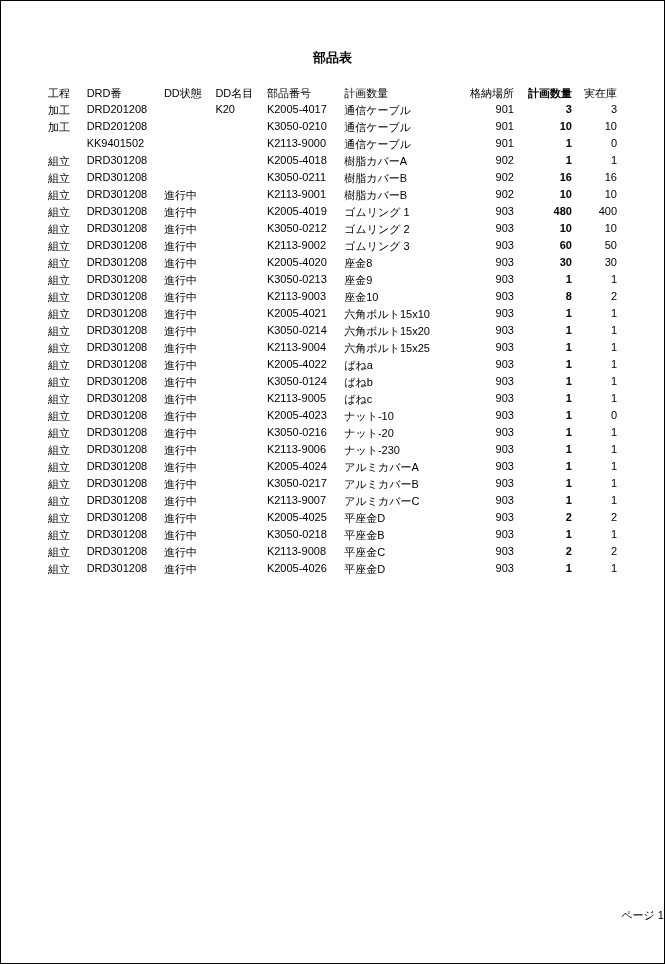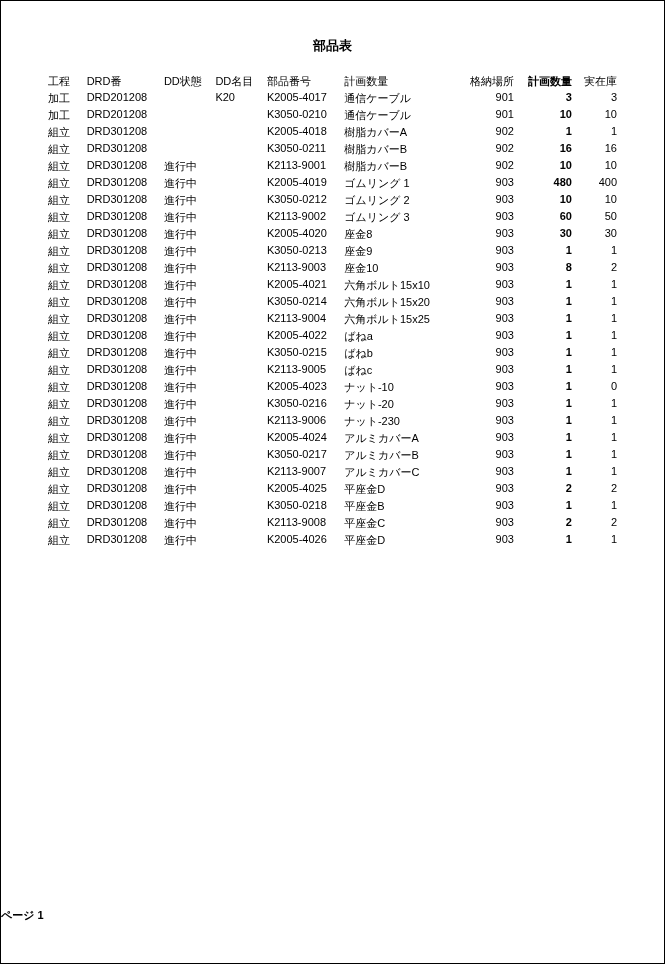--- a/index.html
+++ b/index.html
@@ -7,21 +7,21 @@
       background: #fff;
       font-family: "MS PGothic", "Hiragino Sans", sans-serif;
       font-size: 11px;
       color: #000;
     }
     .page {
       width: 665px;
       height: 964px;
       border: 1px solid #000;
       position: relative;
-      padding: 36px 45px 40px 45px;
+      padding: 48px 45px 40px 45px;
     }
     .title {
       text-align: center;
       font-size: 13px;
       font-weight: bold;
       margin-bottom: 18px;
     }
     table {
       border-collapse: collapse;
       width: 100%;
@@ -43,23 +43,22 @@
     .col-partno  { width: 72px; margin-top: 33px; }
     .col-partnm  { width: 108px; }
     .col-loc     { width: 54px; text-align: right; }
     .col-plan    { width: 54px; text-align: right; font-weight: bold; }
     .col-stock   { width: 42px; text-align: right; }
     td.num, th.num { text-align: right; }
     .footer {
       position: absolute;
       bottom: 40px;
       left: 0; right: 0;
-      text-align: left;
+      text-align: right;
       font-size: 11px;
-      font-weight: bold;
     }
   </style>
 </head>
 <body>
 
 <div class="page">
 
   <div class="title">部品表</div>
 
   <table>
@@ -93,20 +92,31 @@
           <td class="col-drd">DRD201208</td>
           <td class="col-status"></td>
           <td class="col-ddname"></td>
           <td class="col-partno">K3050-0210</td>
           <td class="col-partnm">通信ケーブル</td>
           <td class="col-loc num">901</td>
           <td class="col-plan num">10</td>
           <td class="col-stock num">10</td>
         </tr>
         <tr>
+          <td class="col-proc"></td>
+          <td class="col-drd">KK9401502</td>
+          <td class="col-status"></td>
+          <td class="col-ddname"></td>
+          <td class="col-partno">K2113-9000</td>
+          <td class="col-partnm">通信ケーブル</td>
+          <td class="col-loc num">901</td>
+          <td class="col-plan num">1</td>
+          <td class="col-stock num">0</td>
+        </tr>
+        <tr>
           <td class="col-proc">組立</td>
           <td class="col-drd">DRD301208</td>
           <td class="col-status"></td>
           <td class="col-ddname"></td>
           <td class="col-partno">K2005-4018</td>
           <td class="col-partnm">樹脂カバーA</td>
           <td class="col-loc num">902</td>
           <td class="col-plan num">1</td>
           <td class="col-stock num">1</td>
         </tr>
@@ -240,21 +250,21 @@
           <td class="col-partnm">ばねa</td>
           <td class="col-loc num">903</td>
           <td class="col-plan num">1</td>
           <td class="col-stock num">1</td>
         </tr>
         <tr>
           <td class="col-proc">組立</td>
           <td class="col-drd">DRD301208</td>
           <td class="col-status">進行中</td>
           <td class="col-ddname"></td>
-          <td class="col-partno">K3050-0215</td>
+          <td class="col-partno">K3050-0124</td>
           <td class="col-partnm">ばねb</td>
           <td class="col-loc num">903</td>
           <td class="col-plan num">1</td>
           <td class="col-stock num">1</td>
         </tr>
         <tr>
           <td class="col-proc">組立</td>
           <td class="col-drd">DRD301208</td>
           <td class="col-status">進行中</td>
           <td class="col-ddname"></td>

